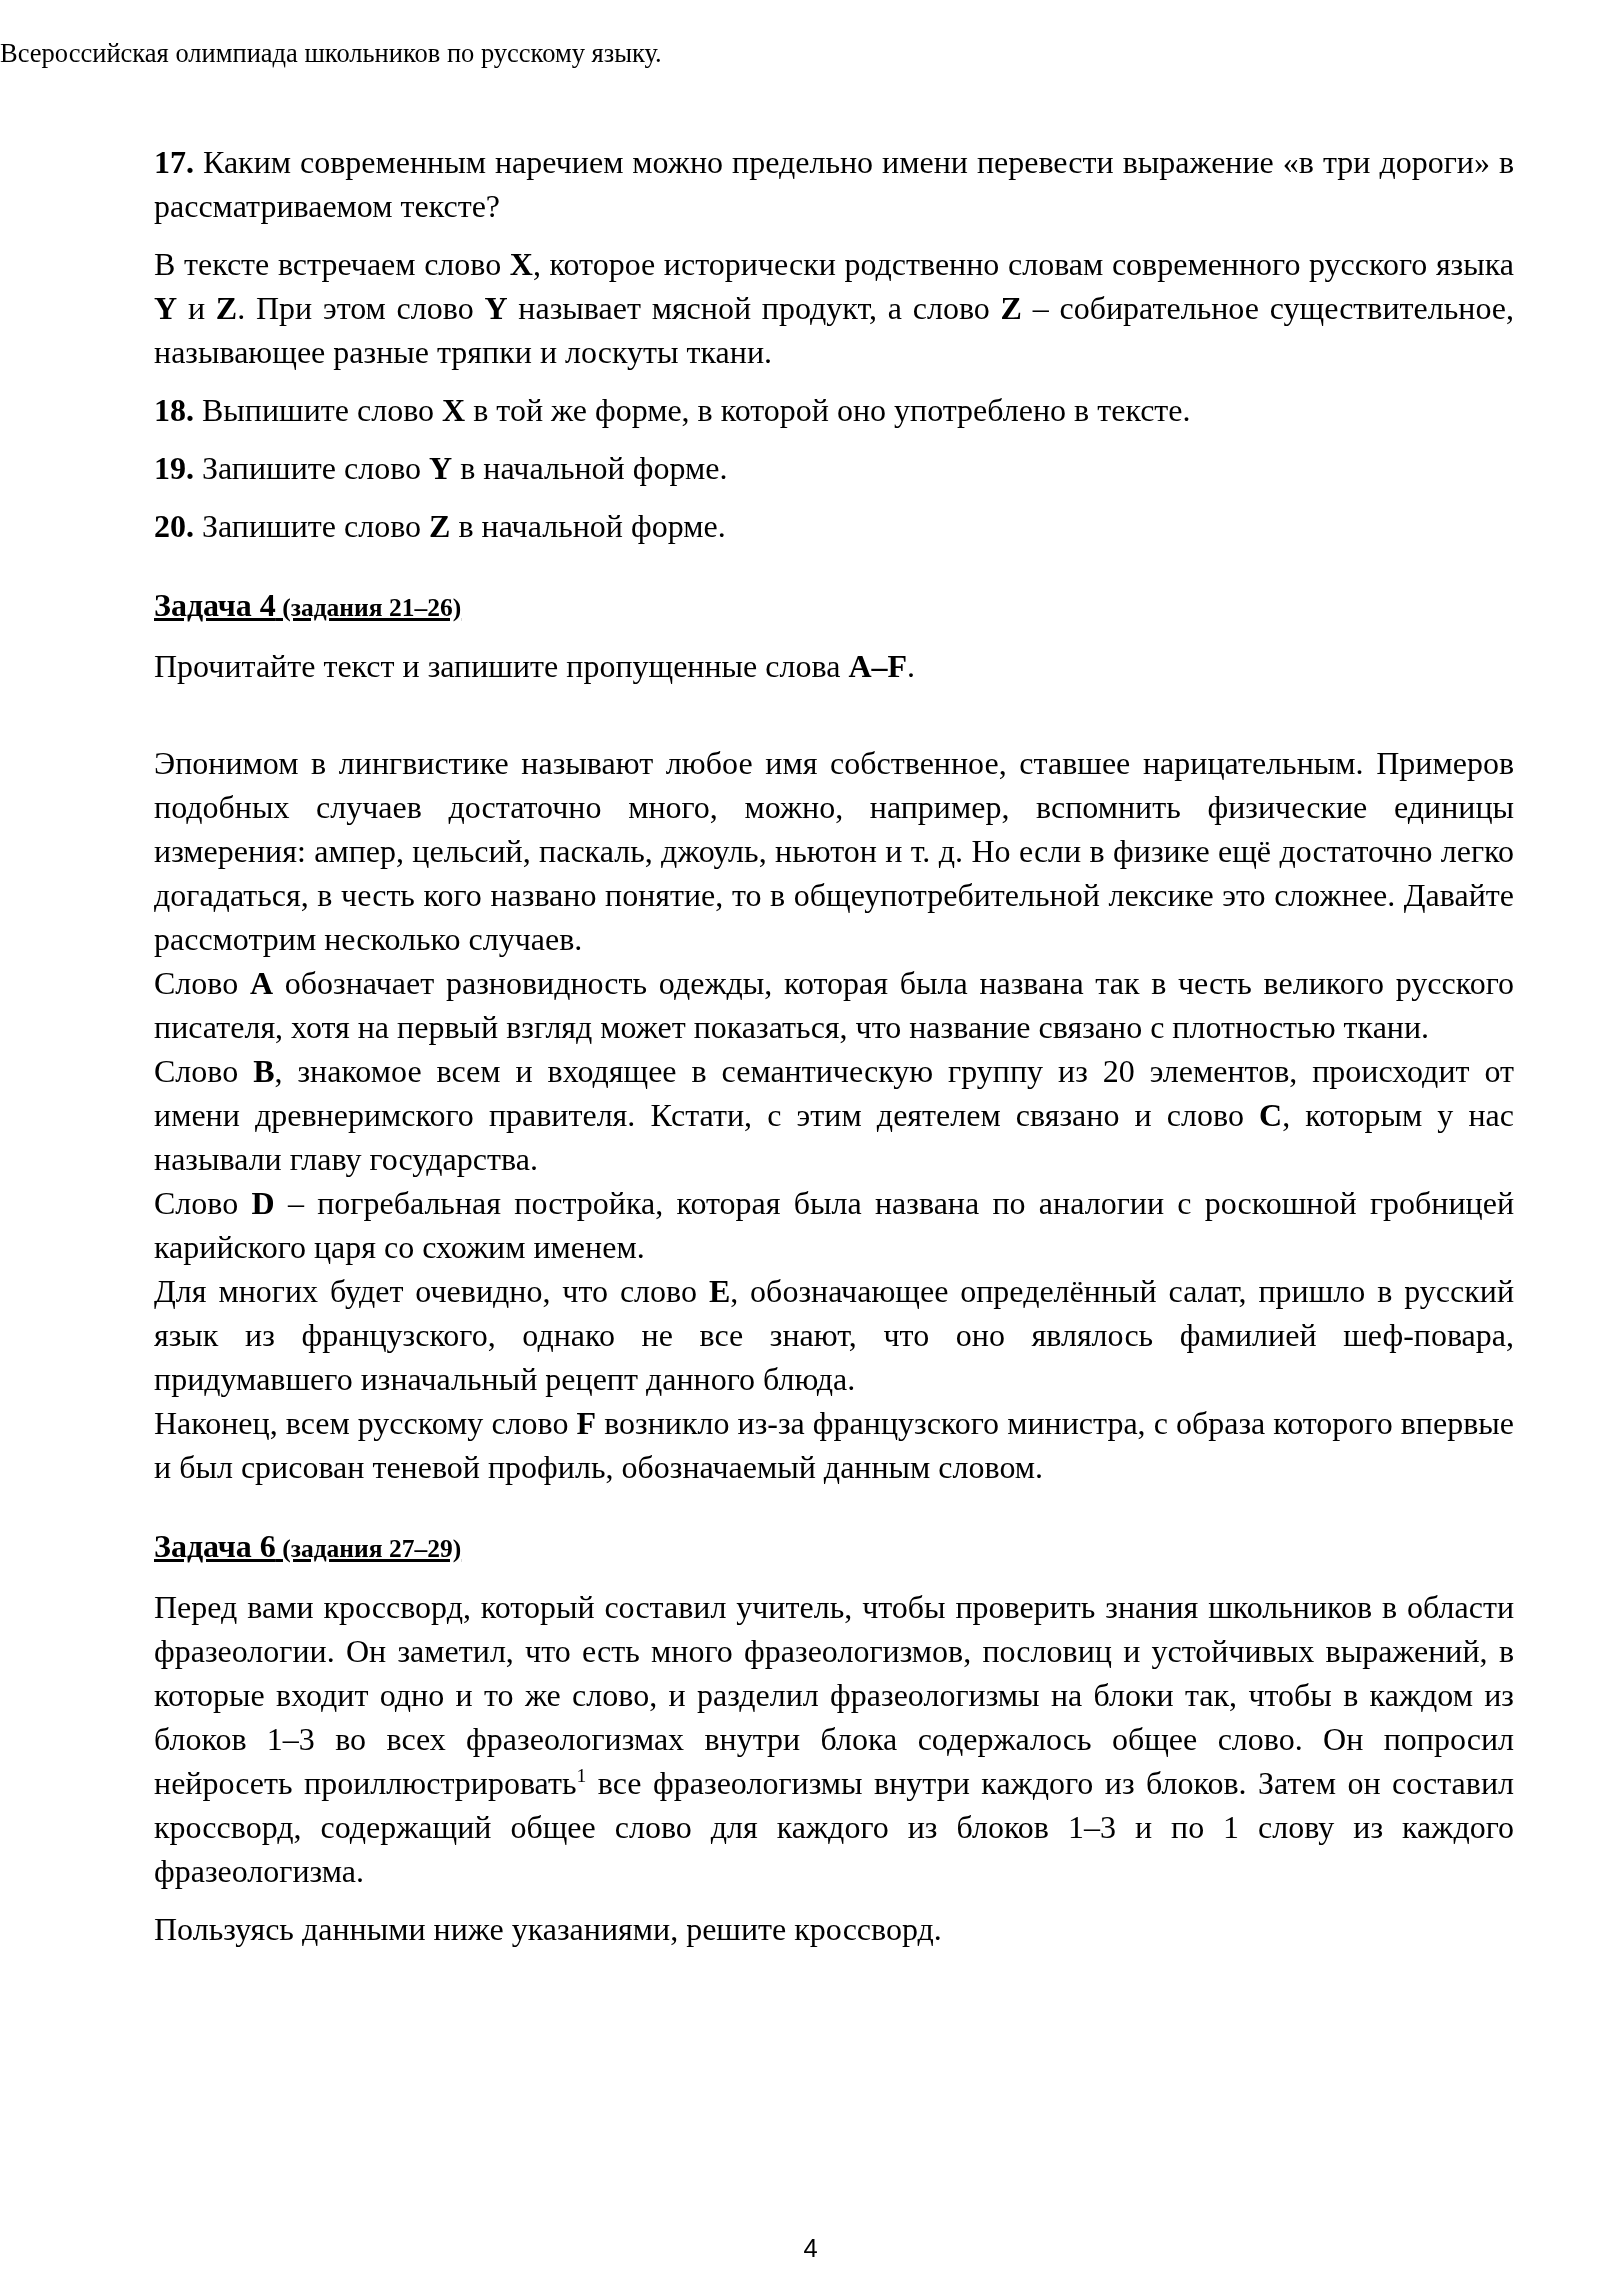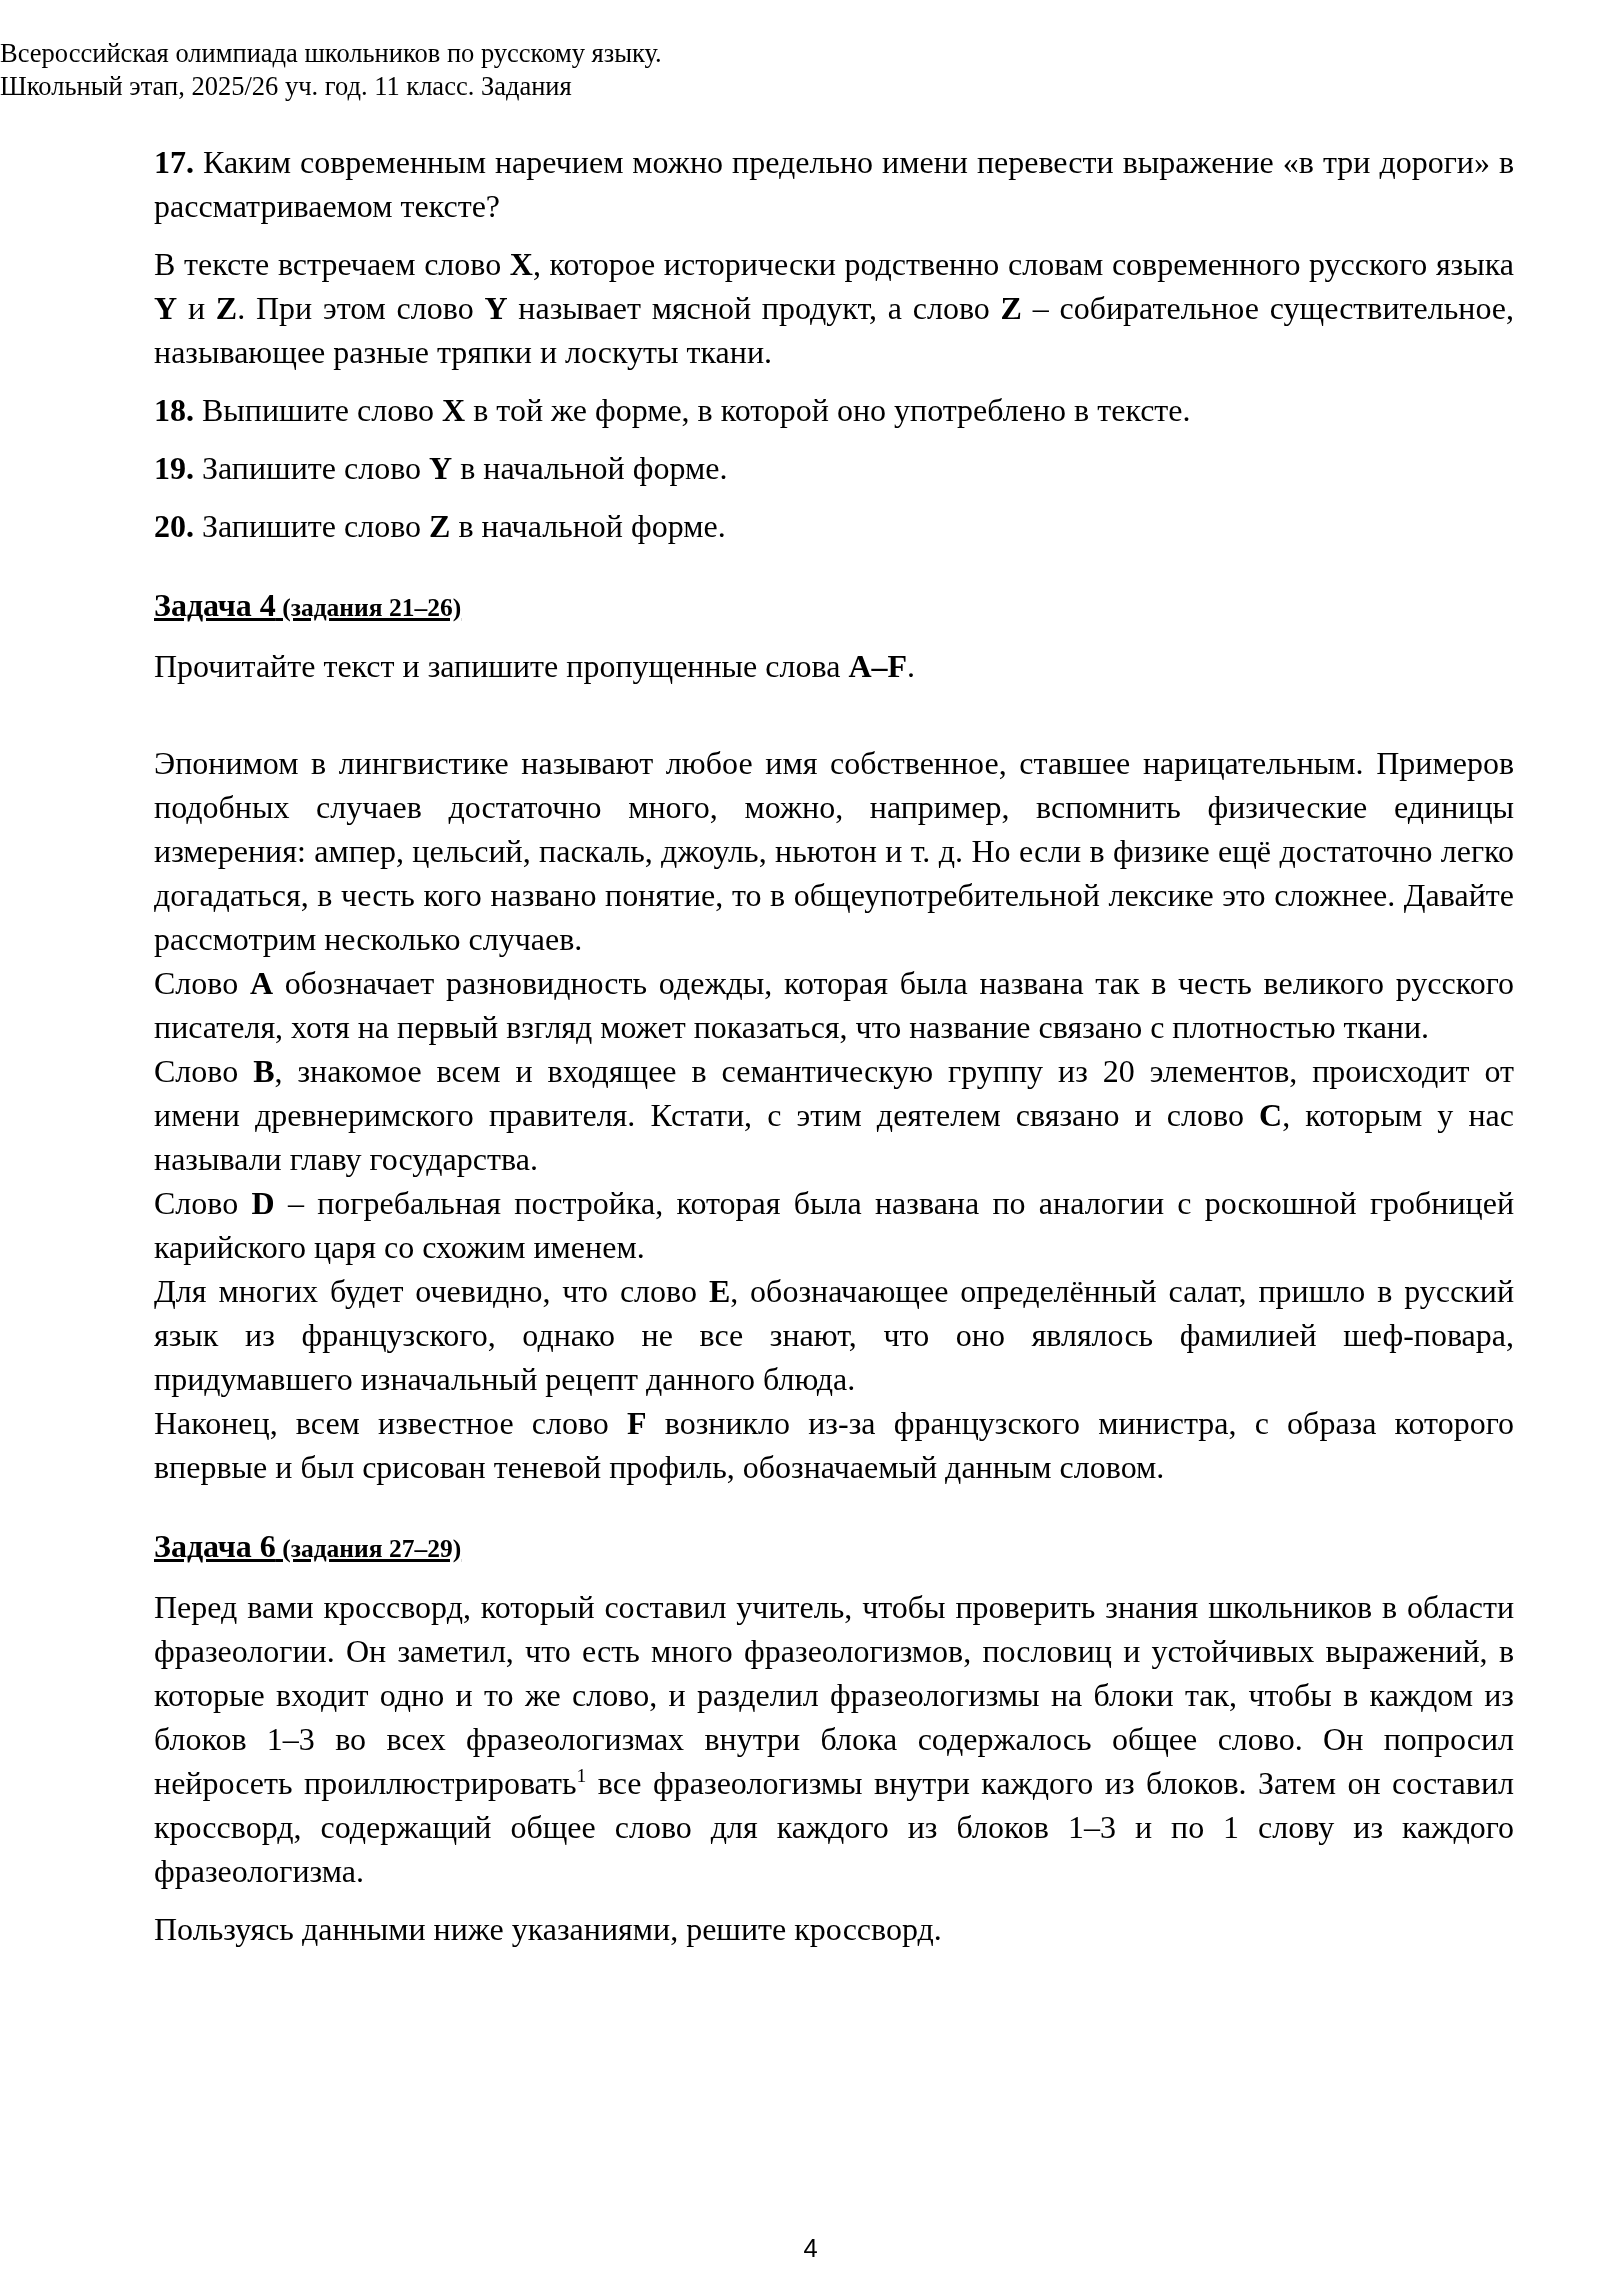--- a/index.html
+++ b/index.html
@@ -28,21 +28,20 @@
     position: absolute; top: 2234px; left: 0; width: 1621px;
     text-align: center; font-family: "Liberation Sans", "DejaVu Sans", sans-serif;
     font-size: 25.5px;
   }
 </style>
 </head>
 <body>
 
 <div class="page-header">
   <div>Всероссийская олимпиада школьников по русскому языку.</div>
-  <div>Школьный этап, 2025/26 уч. год. 11 класс. Задания</div>
 </div>
 
 <div class="content">
 
   <p class="p"><b>17.</b><span> Каким современным наречием можно предельно имени перевести выражение «в три дороги» в рассматриваемом тексте?</span></p>
 
   <p class="p gap-s"><span>В тексте встречаем слово </span><b>X</b><span>, которое исторически родственно словам современного русского языка </span><b>Y</b><span> и </span><b>Z</b><span>. При этом слово </span><b>Y</b><span> называет мясной продукт, а слово </span><b>Z</b><span> – собирательное существительное, называющее разные тряпки и лоскуты ткани.</span></p>
 
   <p class="p gap-s"><b>18.</b><span> Выпишите слово </span><b>X</b><span> в той же форме, в которой оно употреблено в тексте.</span></p>
 
@@ -57,21 +56,21 @@
   <p class="p gap-xl">Эпонимом в лингвистике называют любое имя собственное, ставшее нарицательным. Примеров подобных случаев достаточно много, можно, например, вспомнить физические единицы измерения: ампер, цельсий, паскаль, джоуль, ньютон и т. д. Но если в физике ещё достаточно легко догадаться, в честь кого названо понятие, то в общеупотребительной лексике это сложнее. Давайте рассмотрим несколько случаев.</p>
 
   <p class="p"><span>Слово </span><b>A</b><span> обозначает разновидность одежды, которая была названа так в честь великого русского писателя, хотя на первый взгляд может показаться, что название связано с плотностью ткани.</span></p>
 
   <p class="p"><span>Слово </span><b>B</b><span>, знакомое всем и входящее в семантическую группу из 20 элементов, происходит от имени древнеримского правителя. Кстати, с этим деятелем связано и слово </span><b>C</b><span>, которым у нас называли главу государства.</span></p>
 
   <p class="p"><span>Слово </span><b>D</b><span> – погребальная постройка, которая была названа по аналогии с роскошной гробницей карийского царя со схожим именем.</span></p>
 
   <p class="p"><span>Для многих будет очевидно, что слово </span><b>E</b><span>, обозначающее определённый салат, пришло в русский язык из французского, однако не все знают, что оно являлось фамилией шеф-повара, придумавшего изначальный рецепт данного блюда.</span></p>
 
-  <p class="p"><span>Наконец, всем известное слово </span><b>F</b><span> возникло из-за французского министра, с образа которого впервые и был срисован теневой профиль, обозначаемый данным словом.</span></p>
+  <p class="p"><span>Наконец, всем русскому слово </span><b>F</b><span> возникло из-за французского министра, с образа которого впервые и был срисован теневой профиль, обозначаемый данным словом.</span></p>
 
   <p class="p gap-l task-head"><span>Задача 6</span><span class="sub"> (задания 27–29)</span></p>
 
   <p class="p gap-s"><span>Перед вами кроссворд, который составил учитель, чтобы проверить знания школьников в области фразеологии. Он заметил, что есть много фразеологизмов, пословиц и устойчивых выражений, в которые входит одно и то же слово, и разделил фразеологизмы на блоки так, чтобы в каждом из блоков 1–3 во всех фразеологизмах внутри блока содержалось общее слово. Он попросил нейросеть проиллюстрировать</span><sup>1</sup><span> все фразеологизмы внутри каждого из блоков. Затем он составил кроссворд, содержащий общее слово для каждого из блоков 1–3 и по 1 слову из каждого фразеологизма.</span></p>
 
   <p class="p gap-s">Пользуясь данными ниже указаниями, решите кроссворд.</p>
 </div>
 
 <div class="page-number">4</div>
 

